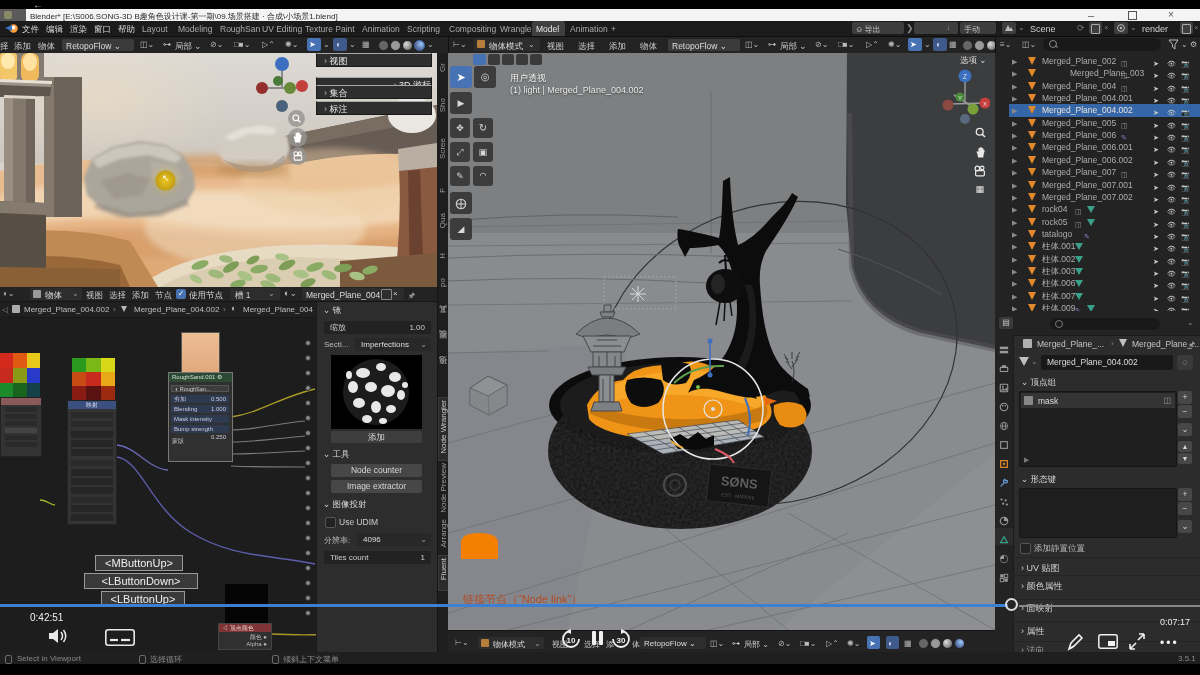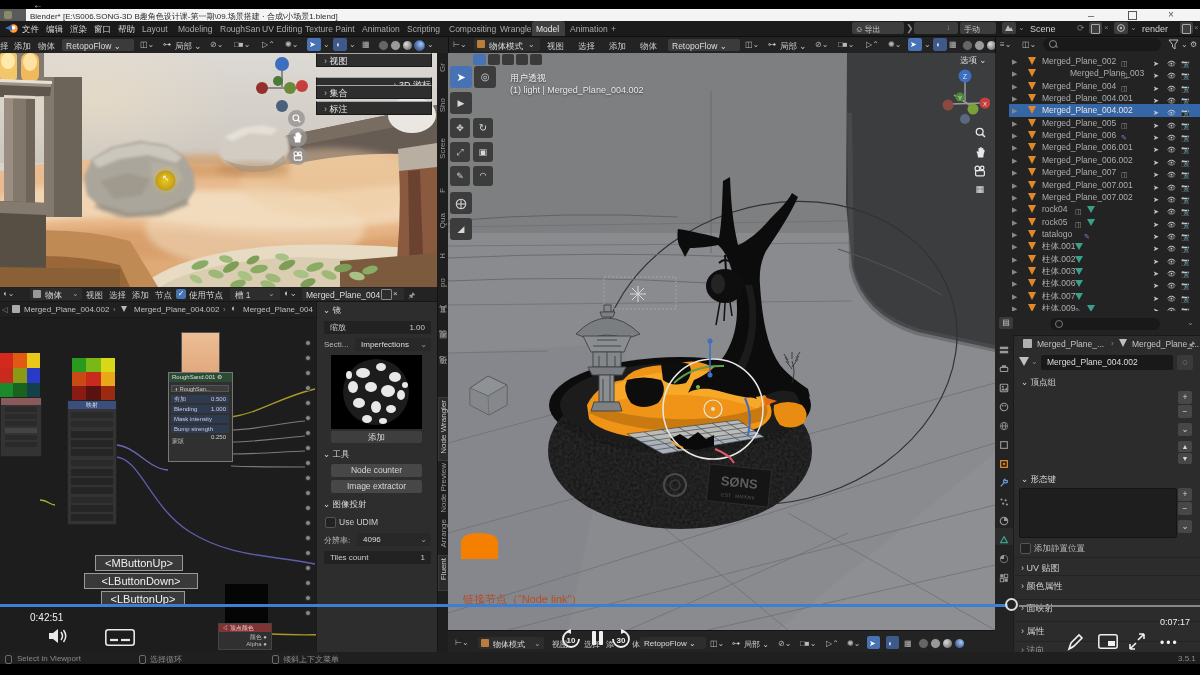--- a/index.html
+++ b/index.html
@@ -1024,20 +1024,27 @@
     <div class="abs" style="left:124px;top:28px;width:0;height:0;border-left:4.5px solid transparent;border-right:4.5px solid transparent;border-top:8px solid #c0c0c0;"></div>
     <div class="abs tx" style="left:137px;top:28px;font-size:8.5px;color:#c4c4c4;">Merged_Plane_...</div>
     <div class="abs tx" style="left:193px;top:27px;font-size:8px;color:#999;">🖈</div>
 
     <div class="abs" style="left:24px;top:46px;width:0;height:0;border-left:5px solid transparent;border-right:5px solid transparent;border-top:9px solid #c0c0c0;"></div>
     <div class="abs tx" style="left:36px;top:46px;font-size:8px;color:#888;">⌄</div>
     <div class="abs" style="left:46px;top:44px;width:132px;height:15px;background:#191919;border-radius:2px;color:#ddd;font-size:8.5px;line-height:15px;padding-left:6px;box-sizing:border-box;">Merged_Plane_004.002</div>
     <div class="abs" style="left:182px;top:44px;width:16px;height:15px;background:#3a3a3a;border-radius:2px;color:#bbb;font-size:9px;text-align:center;line-height:15px;">◌</div>
 
     <div class="abs tx" style="left:26px;top:66px;font-size:8.5px;color:#d8d8d8;">⌄ 顶点组</div>
+    <div class="abs" style="left:24px;top:80px;width:156px;height:74px;background:#1e1e1e;border:1px solid #161616;border-radius:2px;">
+      <div class="abs" style="left:1px;top:1px;width:154px;height:15px;background:#343434;"></div>
+      <div class="abs" style="left:4px;top:4px;width:9px;height:9px;background:#888;border-radius:1px;"></div>
+      <div class="abs tx" style="left:18px;top:3.5px;font-size:8.5px;color:#ddd;">mask</div>
+      <div class="abs tx" style="right:5px;top:3.5px;font-size:8px;color:#999;">◫</div>
+      <div class="abs tx" style="left:4px;bottom:2px;font-size:7px;color:#777;">▶</div>
+    </div>
     <div class="abs pcol" style="left:183px;top:80px;"></div>
     <div class="pbtn" style="left:183px;top:80px;width:14px;height:13px;line-height:13px;">+</div>
     <div class="pbtn" style="left:183px;top:94px;width:14px;height:13px;line-height:13px;">−</div>
     <div class="pbtn" style="left:183px;top:112px;width:14px;height:13px;line-height:13px;">⌄</div>
     <div class="pbtn" style="left:183px;top:130px;width:14px;height:11px;line-height:11px;font-size:7px;">▲</div>
     <div class="pbtn" style="left:183px;top:142px;width:14px;height:11px;line-height:11px;font-size:7px;">▼</div>
 
     <div class="abs tx" style="left:26px;top:163px;font-size:8.5px;color:#d8d8d8;">⌄ 形态键</div>
     <div class="abs" style="left:24px;top:177px;width:156px;height:48px;background:#1e1e1e;border:1px solid #161616;border-radius:2px;"></div>
     <div class="pbtn" style="left:183px;top:177px;width:14px;height:13px;line-height:13px;">+</div>

